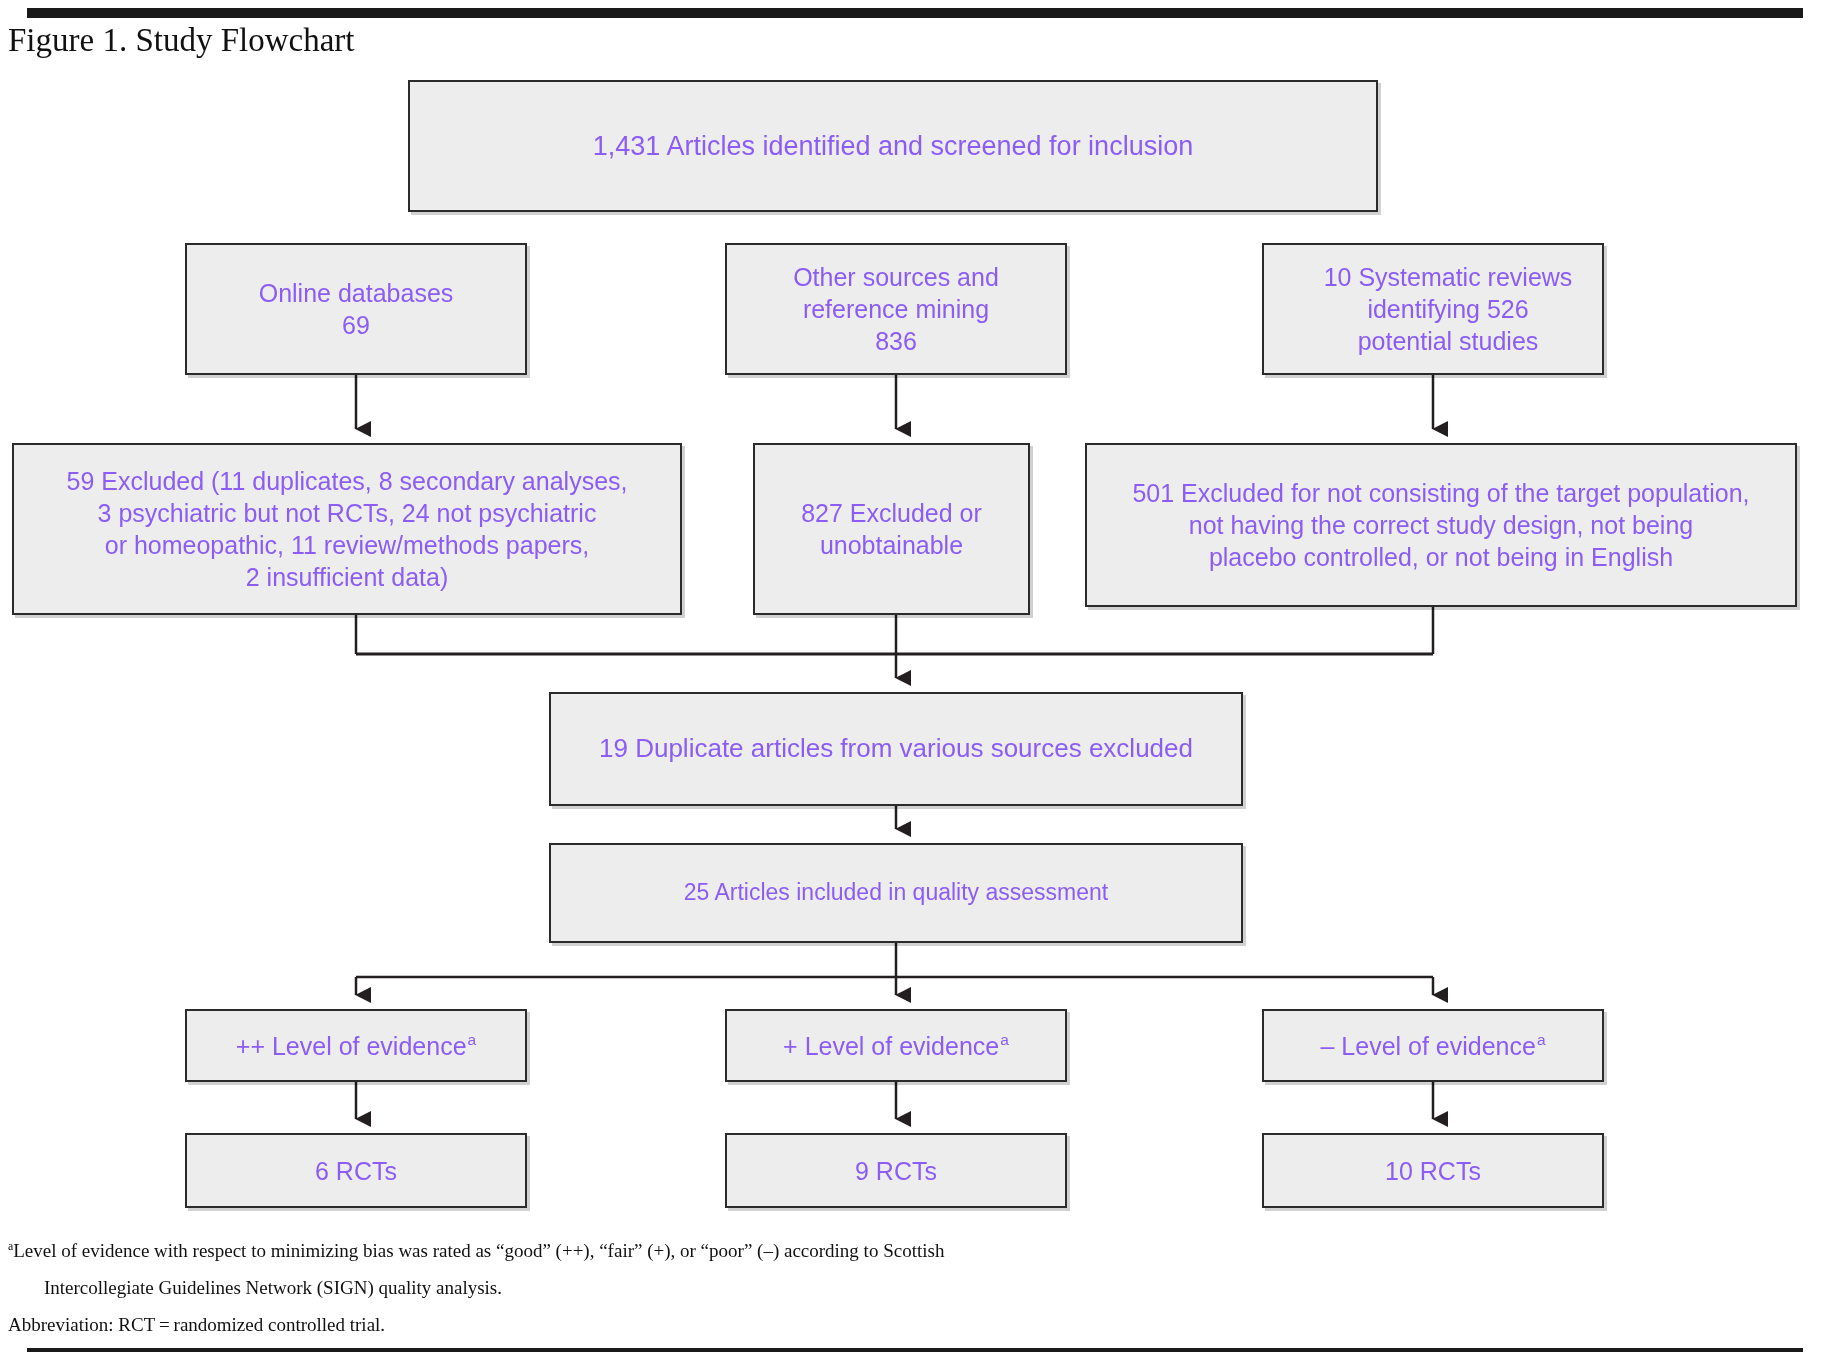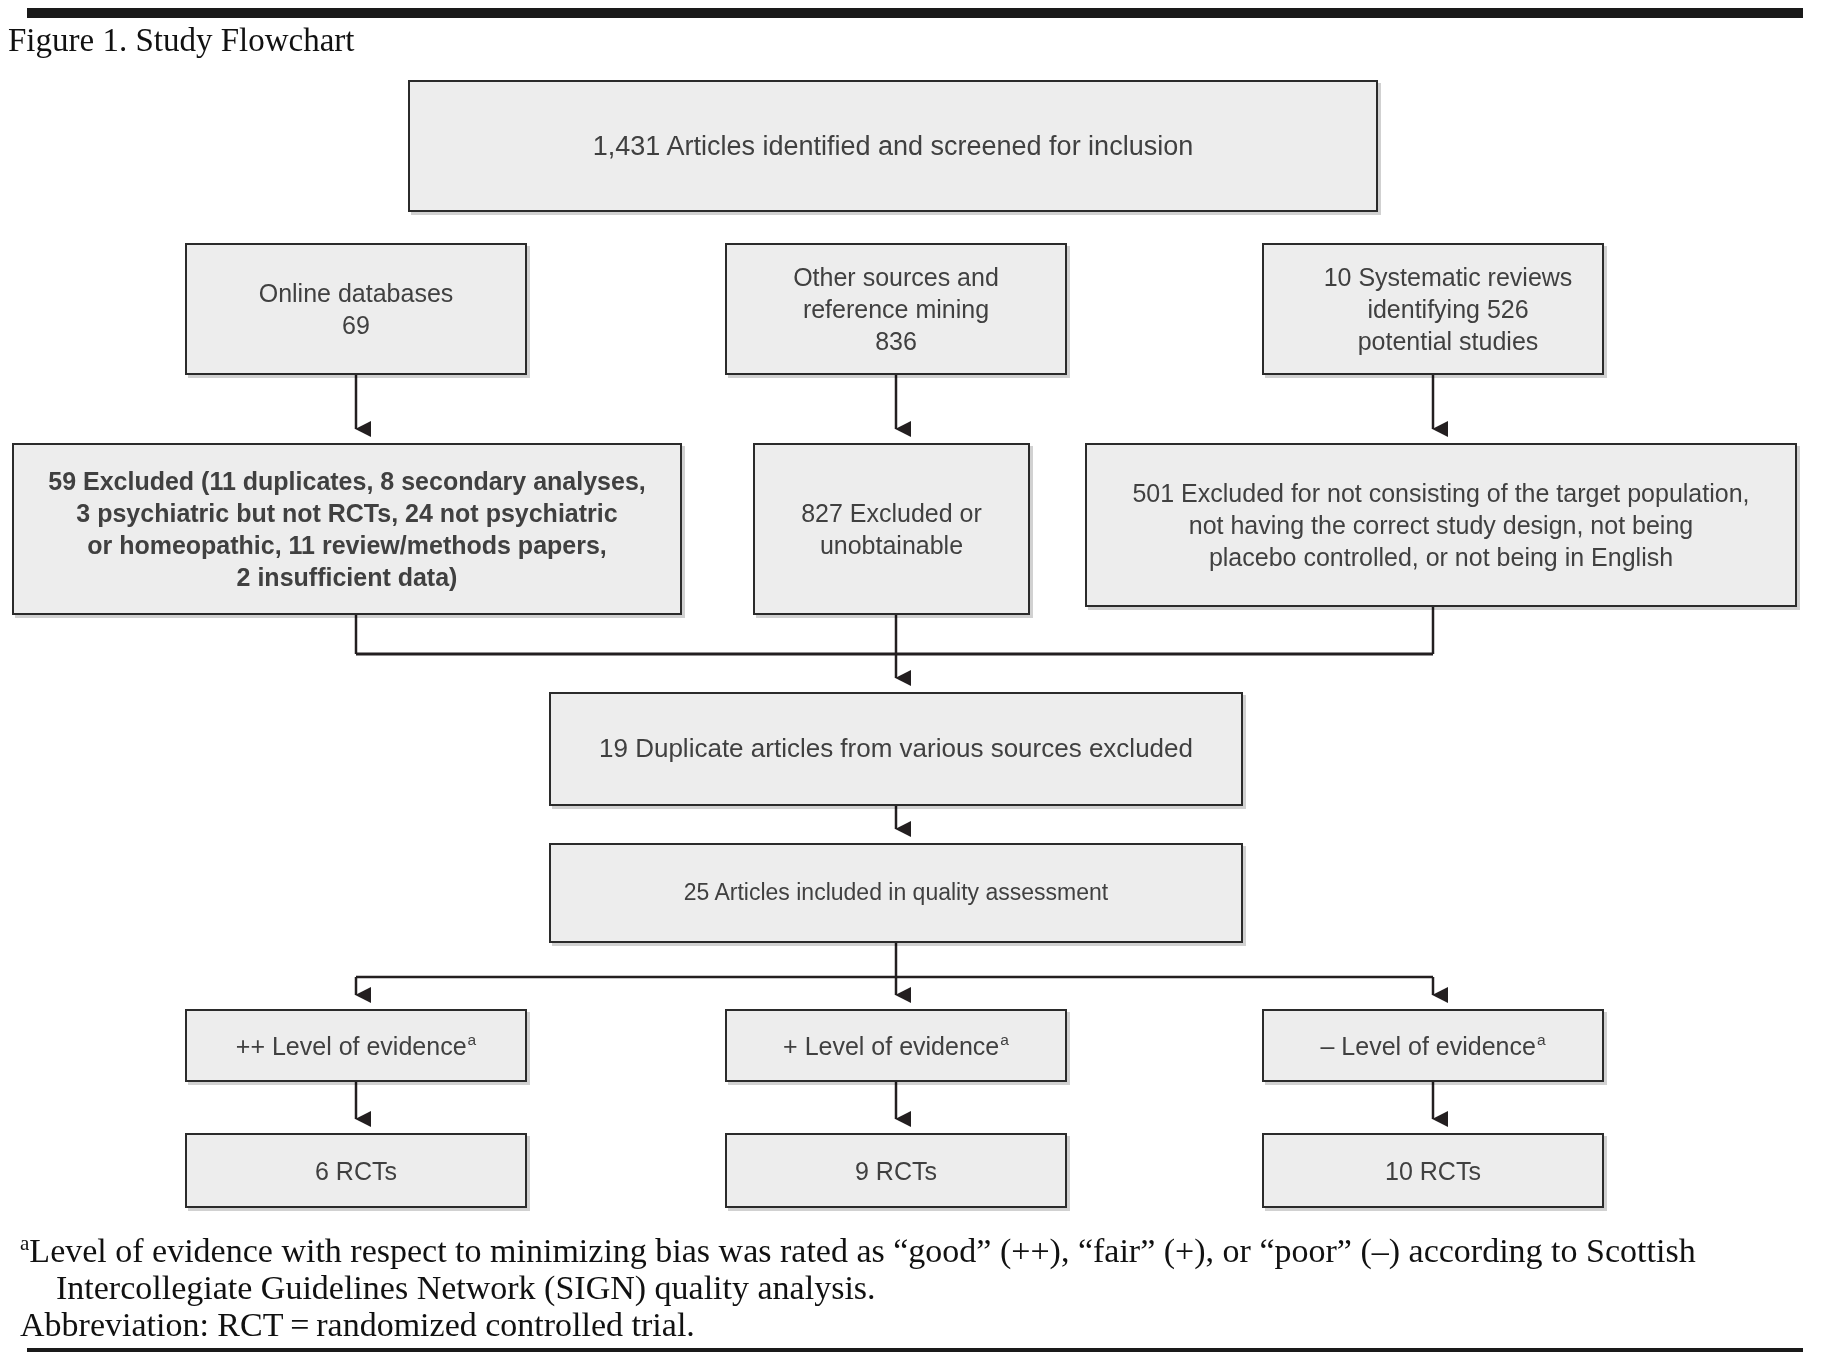--- a/index.html
+++ b/index.html
@@ -35,56 +35,56 @@
     border: 2px solid #2b2b2b;
     box-shadow: 3px 3px 0 rgba(0,0,0,0.18);
     display: flex;
     align-items: center;
     justify-content: center;
     text-align: center;
     box-sizing: border-box;
     white-space: pre-line;
     line-height: 1.28;
     font-size: 25px;
-    color: #404040;
+    color: #8b5cf6;
     padding: 4px 10px;
   }
   .box sup {
     font-size: 62%;
     line-height: 0;
     margin-left: 1px;
   }
   #box-top       { left: 408px;  top: 80px;   width: 970px; height: 132px; font-size: 27px; }
   #box-src-0     { left: 185px;  top: 243px;  width: 342px; height: 132px; }
   #box-src-1     { left: 725px;  top: 243px;  width: 342px; height: 132px; }
   #box-src-2     { left: 1262px; top: 243px;  width: 342px; height: 132px; padding-left: 40px; }
-  #box-exc-0     { left: 12px;   top: 443px;  width: 670px; height: 172px; font-weight: bold; }
+  #box-exc-0     { left: 12px;   top: 443px;  width: 670px; height: 172px; }
   #box-exc-1     { left: 753px;  top: 443px;  width: 277px; height: 172px; }
   #box-exc-2     { left: 1085px; top: 443px;  width: 712px; height: 164px; }
   #box-dup       { left: 549px;  top: 692px;  width: 694px; height: 114px; font-size: 26px; }
   #box-qual      { left: 549px;  top: 843px;  width: 694px; height: 100px; font-size: 23px; }
   #box-ev-0      { left: 185px;  top: 1009px; width: 342px; height: 73px; }
   #box-ev-1      { left: 725px;  top: 1009px; width: 342px; height: 73px; }
   #box-ev-2      { left: 1262px; top: 1009px; width: 342px; height: 73px; }
   #box-rct-0     { left: 185px;  top: 1133px; width: 342px; height: 75px; }
   #box-rct-1     { left: 725px;  top: 1133px; width: 342px; height: 75px; }
   #box-rct-2     { left: 1262px; top: 1133px; width: 342px; height: 75px; }
   #connectors {
     position: absolute;
     left: 0; top: 0;
     width: 1830px; height: 1357px;
     pointer-events: none;
   }
   .footnotes {
     position: absolute;
-    left: 20px;
+    left: 8px;
     top: 1232px;
     width: 1790px;
     font-family: "Liberation Serif", serif;
-    font-size: 34px;
+    font-size: 19px;
     line-height: 37px;
     color: #111111;
   }
   .footnotes .fn-line2 { padding-left: 36px; }
   .footnotes sup { font-size: 62%; line-height: 0; }
 </style>
 </head>
 <body>
 
 <div id="canvas">

